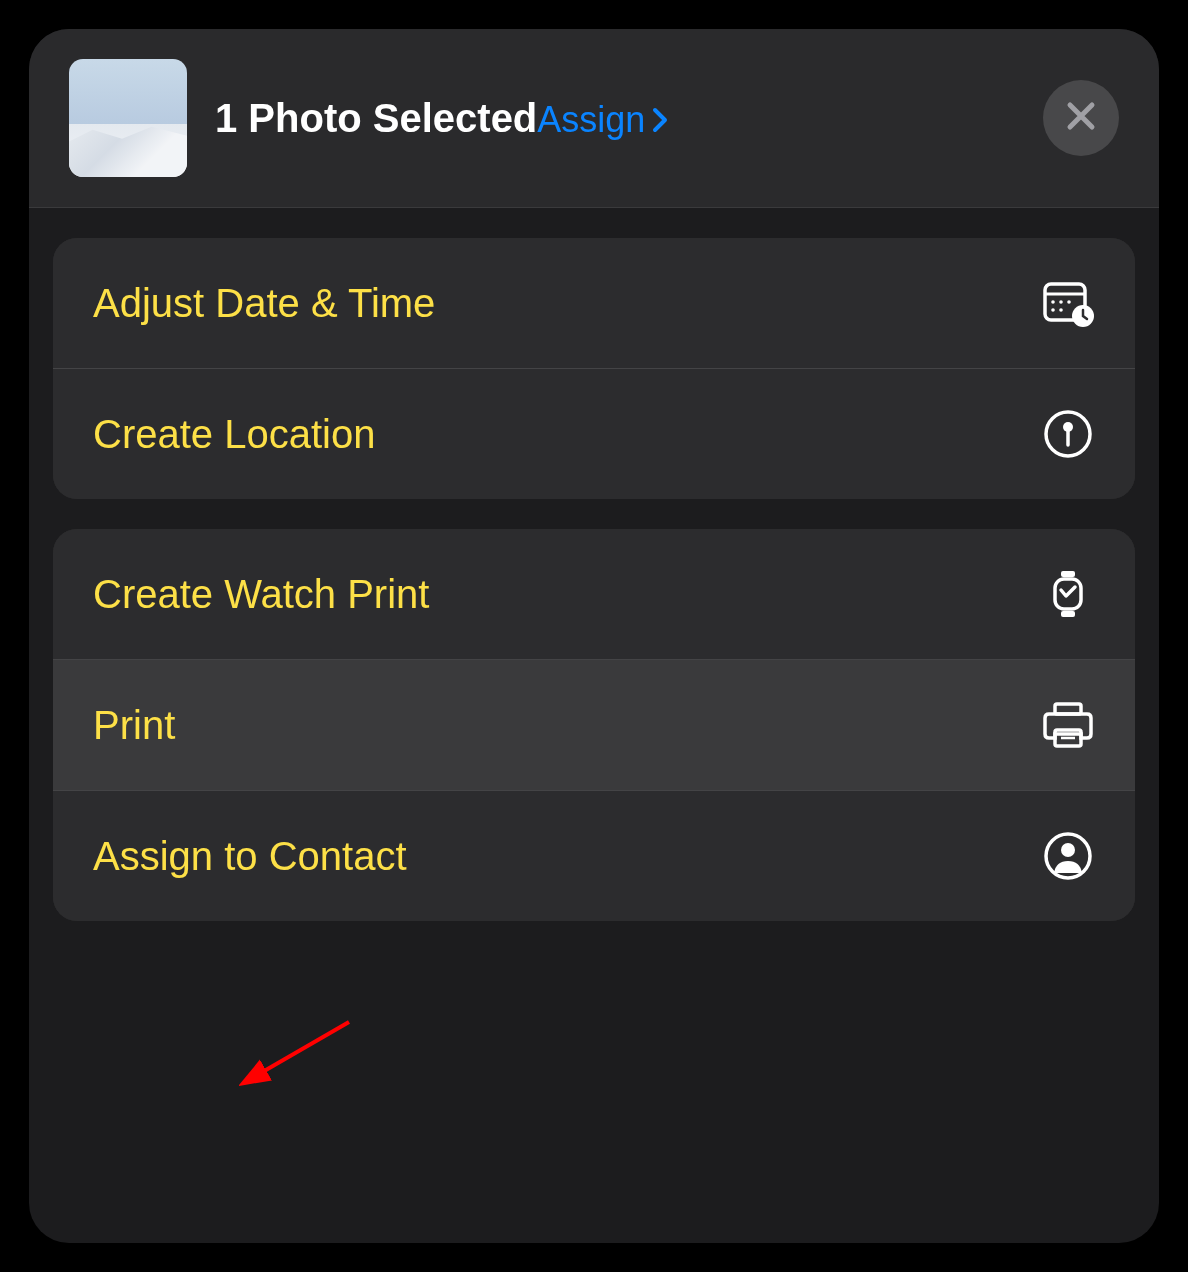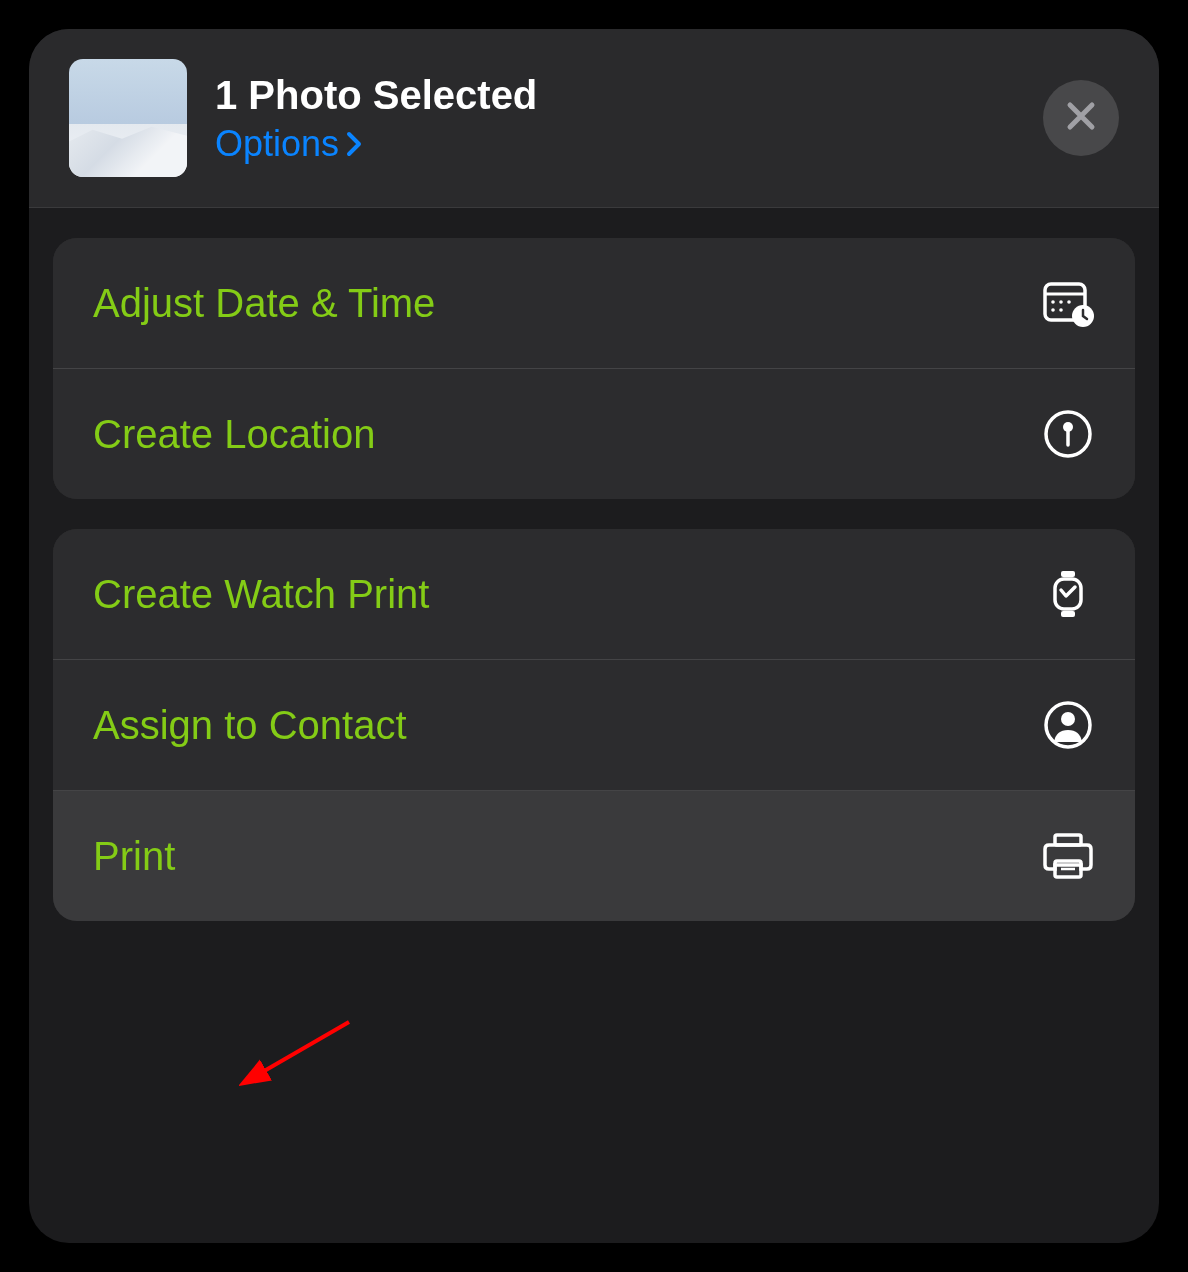--- a/index.html
+++ b/index.html
@@ -48,21 +48,21 @@
       position: absolute;
       bottom: 0;
       left: 0;
       right: 0;
       height: 50%;
       background: linear-gradient(135deg, #e8ecf0 0%, #d5dce5 40%, #f2f4f7 70%);
       clip-path: polygon(0 40%, 20% 20%, 45% 35%, 70% 15%, 100% 30%, 100% 100%, 0 100%);
     }
     .header-text {
       display: flex;
-      flex-direction: column;
+      flex-direction: row;
       justify-content: center;
     }
     .title {
       color: #fff;
       font-size: 40px;
       font-weight: 600;
       line-height: 1.2;
     }
     .options-link {
       color: #0a84ff;
@@ -112,21 +112,21 @@
       cursor: pointer;
       background: #2c2c2e;
     }
     .row.highlighted {
       background: #3a3a3c;
     }
     .row + .row {
       border-top: 1px solid #444446;
     }
     .row-label {
-      color: #84cc16;
+      color: #fde047;
       font-size: 40px;
       font-weight: 400;
     }
     .row-icon {
       width: 54px;
       height: 54px;
       display: flex;
       align-items: center;
       justify-content: center;
       flex-shrink: 0;
@@ -139,21 +139,21 @@
 </head>
 <body>
 
 <div class="window">
 
   <div class="header">
     <div class="thumb"></div>
     <div class="header-text">
       <div class="title">1 Photo Selected</div>
       <div class="options-link">
-        <span>Options</span>
+        <span>Assign</span>
         <span class="options-chevron">
           <svg width="20" height="28" viewBox="0 0 20 28" fill="none">
             <path d="M4 4 L14 14 L4 24" stroke="#0a84ff" stroke-width="4" stroke-linecap="round" stroke-linejoin="round"></path>
           </svg>
         </span>
       </div>
     </div>
     <div class="close-btn">
       <span>
         <svg width="34" height="34" viewBox="0 0 34 34">
@@ -199,38 +199,38 @@
         <span class="row-label">Create Watch Print</span>
         <span class="row-icon">
           <svg width="54" height="54" viewBox="0 0 54 54" fill="none">
             <rect x="14" y="12" width="26" height="30" rx="9" stroke="#fff" stroke-width="3.5" fill="none"></rect>
             <rect x="20" y="4" width="14" height="6" rx="2" fill="#fff"></rect>
             <rect x="20" y="44" width="14" height="6" rx="2" fill="#fff"></rect>
             <path d="M20 23 L25 29 L34 20" stroke="#fff" stroke-width="3.5" stroke-linecap="round" stroke-linejoin="round" fill="none"></path>
           </svg>
         </span>
       </div>
-      <div class="row">
-        <span class="row-label">Assign to Contact</span>
-        <span class="row-icon">
-          <svg width="54" height="54" viewBox="0 0 54 54" fill="none">
-            <circle cx="27" cy="27" r="22" stroke="#fff" stroke-width="3.5" fill="none"></circle>
-            <circle cx="27" cy="21" r="7" fill="#fff"></circle>
-            <path d="M13 44 Q15 32 27 32 Q39 32 41 44" fill="#fff"></path>
-          </svg>
-        </span>
-      </div>
       <div class="row highlighted">
         <span class="row-label">Print</span>
         <span class="row-icon">
           <svg width="54" height="54" viewBox="0 0 54 54" fill="none">
             <rect x="14" y="6" width="26" height="10" rx="2" stroke="#fff" stroke-width="3.5" fill="none"></rect>
             <path d="M8 16 L46 16 Q50 16 50 20 L50 36 Q50 40 46 40 L40 40 L40 36 L14 36 L14 40 L8 40 Q4 40 4 36 L4 20 Q4 16 8 16" stroke="#fff" stroke-width="3.5" fill="none"></path>
             <rect x="14" y="32" width="26" height="16" rx="2" stroke="#fff" stroke-width="3.5" fill="none"></rect>
             <line x1="20" y1="40" x2="34" y2="40" stroke="#fff" stroke-width="2.5"></line>
+          </svg>
+        </span>
+      </div>
+      <div class="row">
+        <span class="row-label">Assign to Contact</span>
+        <span class="row-icon">
+          <svg width="54" height="54" viewBox="0 0 54 54" fill="none">
+            <circle cx="27" cy="27" r="22" stroke="#fff" stroke-width="3.5" fill="none"></circle>
+            <circle cx="27" cy="21" r="7" fill="#fff"></circle>
+            <path d="M13 44 Q15 32 27 32 Q39 32 41 44" fill="#fff"></path>
           </svg>
         </span>
       </div>
     </div>
 
   </div>
 
   <svg class="arrow-annotation" style="left:210px; top:985px;" width="120" height="80" viewBox="0 0 120 80">
     <defs>
       <marker id="ahead" markerWidth="10" markerHeight="10" refX="2" refY="3" orient="auto">

